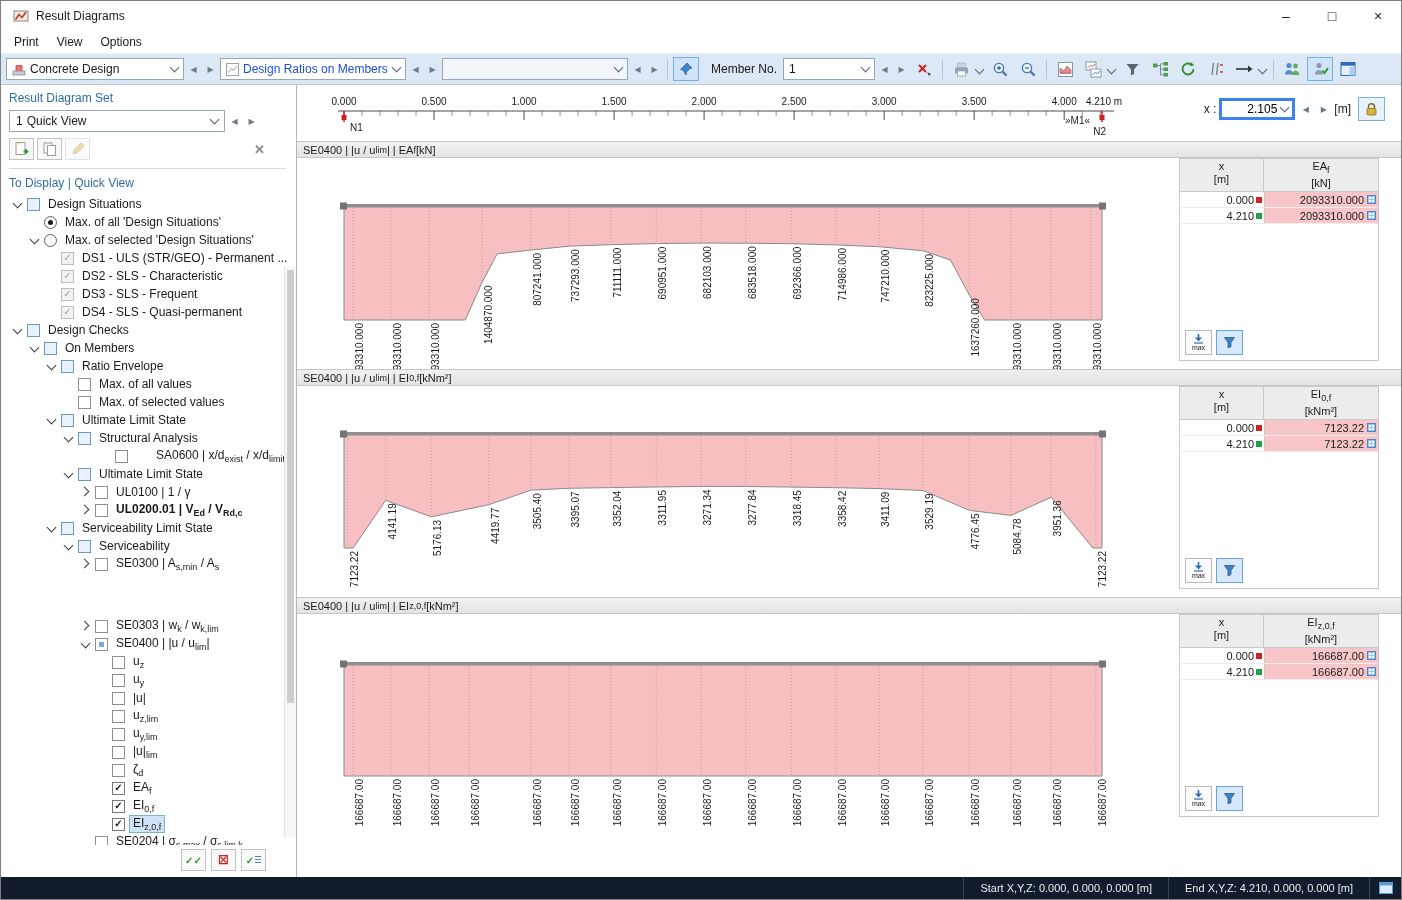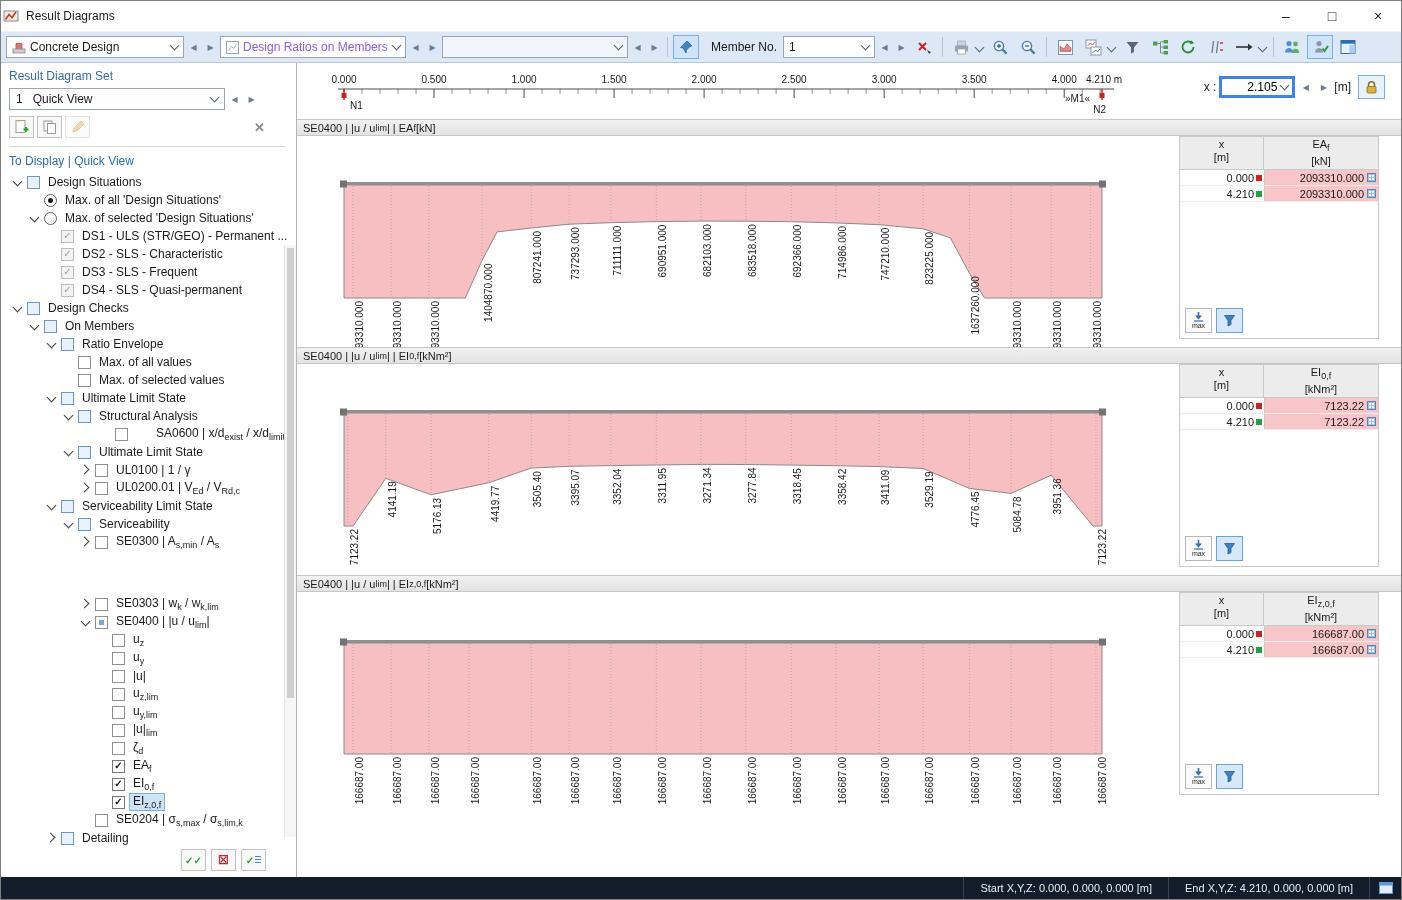--- a/index.html
+++ b/index.html
@@ -1,41 +1,41 @@
 <!DOCTYPE html>
 <html><head>
 <meta charset="utf-8">
 <style>
   html,body{margin:0;padding:0;background:#d8d8d8;}
   *{box-sizing:border-box;}
   #window{width:1402px;height:900px;background:#fff;border:1px solid #7e7e7e;display:flex;flex-direction:column;font-family:"Liberation Sans",sans-serif;color:#1a1a1a;position:relative;overflow:hidden;}
-  .titlebar{height:30px;display:flex;align-items:center;padding-left:2px;gap:7px;background:#fff;flex:none;}
+  .titlebar{height:30px;display:flex;align-items:center;padding-left:12px;gap:7px;background:#fff;flex:none;}
   .titlebar .title{font-size:12px;}
   .wbtns{margin-left:auto;display:flex;height:100%;}
   .wbtn{width:46px;height:100%;display:flex;align-items:center;justify-content:center;font-size:14px;color:#222;}
   .menubar{height:22px;display:flex;align-items:center;padding-left:4px;background:#fff;flex:none;font-size:12px;}
   .menuitem{padding:0 9px;height:100%;display:flex;align-items:center;}
   .toolbar{height:32px;background:#dce8f6;border-top:1px solid #eef3fa;border-bottom:1px solid #b9c7da;display:flex;align-items:center;padding:0 5px;gap:2px;flex:none;font-size:12px;}
   .combo{height:22px;background:#fff;border:1px solid #98a6b8;display:flex;align-items:center;padding:0 5px;gap:4px;}
-  .combo.dis{color:#8b5cf6;text-align:center;}
+  .combo.dis{color:#1d4ed8;text-align:center;}
   .combo.empty{background:#f2f5f9;}
   .chev{width:7px;height:7px;border-right:1.4px solid #50607a;border-bottom:1.4px solid #50607a;transform:rotate(45deg);margin-left:auto;margin-top:-3px;flex:none;}
   .chev.alone{margin:0 2px 0 0;}
   .navbtn{width:15px;height:20px;display:flex;align-items:center;justify-content:center;color:#6d7b8c;font-size:8px;flex:none;}
   .tbtn{width:26px;height:24px;display:flex;align-items:center;justify-content:center;flex:none;}
   .tbtn.active{background:#cfe4f8;border:1px solid #7ab0e0;}
   .tsep{width:1px;height:20px;background:#b6c4d6;margin:0 3px;flex:none;}
   .tlab{margin:0 4px 0 10px;}
   #content{flex:1;display:flex;min-height:0;}
   #sidebar{width:296px;flex:none;border-right:1px solid #b5b5b5;position:relative;display:flex;flex-direction:column;padding:4px 0 0 8px;background:#fff;}
   #main{flex:1;display:flex;flex-direction:column;position:relative;background:#fff;min-width:0;}
   .sb-heading{color:#2e6da4;font-size:12px;margin:2px 0 5px;}
   .set-row{display:flex;align-items:center;gap:2px;margin-bottom:5px;}
   .set-combo{width:216px;height:22px;border:1px solid #98a6b8;background:#fff;display:flex;align-items:center;padding:0 6px;font-size:12px;}
-  .setname{margin-left:10px;}
+  .setname{margin-left:4px;}
   .set-tools{display:flex;gap:3px;align-items:center;margin:1px 24px 6px 0;}
   .sbtn{width:25px;height:22px;border:1px solid #c2c2c2;background:#f8f8f8;display:flex;align-items:center;justify-content:center;}
   .sbtn.dis{opacity:.45;}
   .sbtn.del{margin-left:auto;border:none;background:none;color:#8a8a8a;font-size:13px;font-weight:bold;}
   .sb-div{border-top:1px solid #d8d8d8;margin:2px 10px 5px 0;}
   #tree{flex:1;overflow:hidden;font-size:12px;padding-right:14px;}
   .trow{height:18px;display:flex;align-items:center;white-space:nowrap;}
   .exp{width:14px;height:14px;position:relative;flex:none;}
   .exp.open::after{content:"";position:absolute;left:3px;top:3px;width:6px;height:6px;border-right:1.4px solid #3c3c3c;border-bottom:1.4px solid #3c3c3c;transform:rotate(45deg);}
   .exp.closed::after{content:"";position:absolute;left:2px;top:3px;width:6px;height:6px;border-right:1.4px solid #3c3c3c;border-bottom:1.4px solid #3c3c3c;transform:rotate(-45deg);}
@@ -97,20 +97,25 @@
         <path d="M2.5 11.5l3.5-5 3 3 4-5.5" stroke="#c0392b" stroke-width="1.6" fill="none"></path>
       </svg>
     <span class="title">Result Diagrams</span>
     <div class="wbtns">
       <div class="wbtn">–</div>
       <div class="wbtn">□</div>
       <div class="wbtn close">×</div>
     </div>
   </div>
 
+  <div class="menubar">
+    <span class="menuitem">Print</span>
+    <span class="menuitem">View</span>
+    <span class="menuitem">Options</span>
+  </div>
 
   <div class="toolbar">
     <div class="combo" style="width:178px;">
       <svg width="14" height="13">
           <rect x="1" y="8" width="12" height="4" fill="#c9cfd8" stroke="#828a94" stroke-width="0.8"></rect>
           <path d="M4 8V2.5h6V8" fill="#e57373" stroke="#b54a4a" stroke-width="0.8"></path>
         </svg>
       <span>Concrete Design</span>
       <span class="chev"></span>
     </div>
@@ -363,21 +368,21 @@
           <div class="trow" style="padding-left: 53px;">
             <span class="exp open"></span>
             <span class="ctl cat"></span>
             <span class="tlabel">Ultimate Limit State</span>
           </div>
           <div class="trow" style="padding-left: 70px;">
             <span class="exp closed"></span>
             <span class="ctl chk"></span>
             <span class="tlabel">UL0100 | 1 / γ</span>
           </div>
-          <div class="trow" style="padding-left: 70px;">
+          <div class="trow" style="padding-left: 70px; font-weight: bold;">
             <span class="exp closed"></span>
             <span class="ctl chk"></span>
             <span class="tlabel">UL0200.01 | V<sub>Ed</sub> / V<sub>Rd,c</sub></span>
           </div>
           <div class="trow" style="padding-left: 36px;">
             <span class="exp open"></span>
             <span class="ctl cat"></span>
             <span class="tlabel">Serviceability Limit State</span>
           </div>
           <div class="trow" style="padding-left: 53px;">

